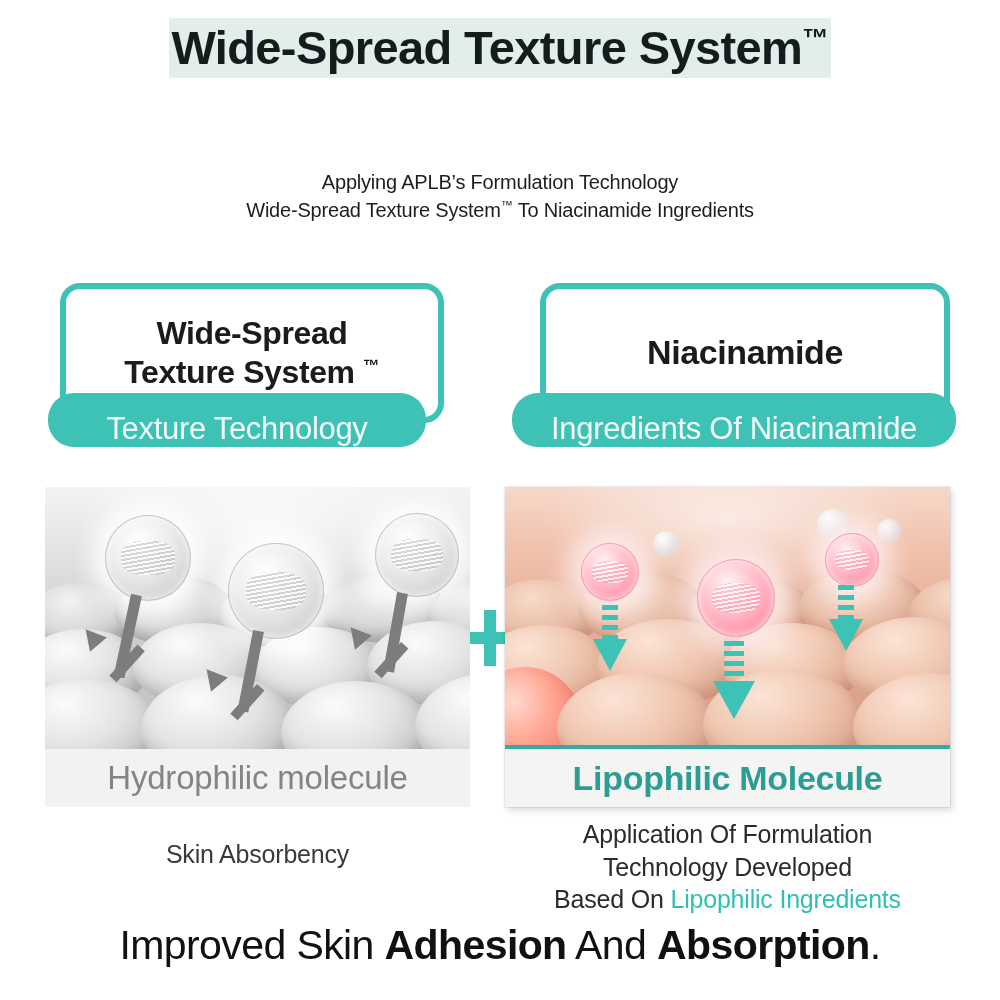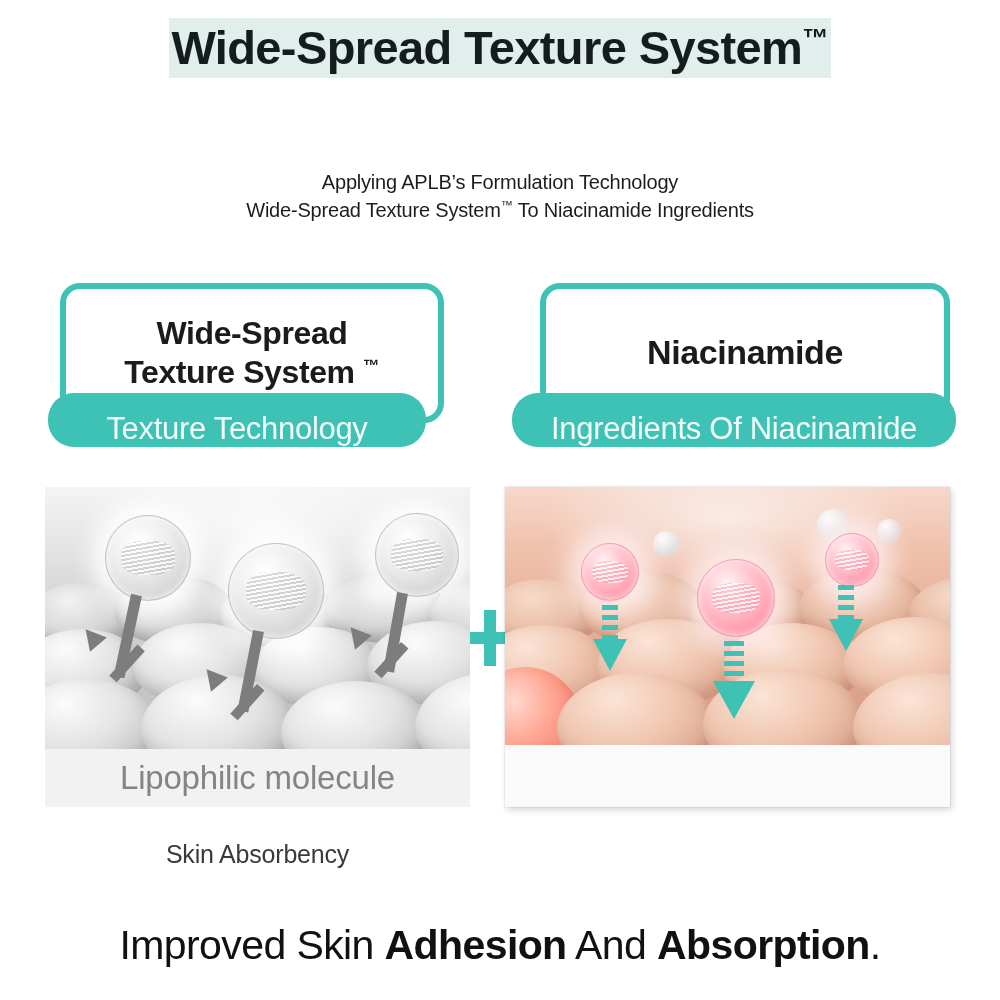--- a/index.html
+++ b/index.html
@@ -261,21 +261,21 @@
       <div class="gray-arrow" style="left:208px;top:144px;width:11px;height:82px;transform:rotate(11deg);transform-origin:top center;"></div>
       <div class="gray-arrow" style="left:184px;top:190px;width:10px;height:40px;transform:rotate(42deg);transform-origin:bottom center;"></div>
       <div class="gray-head" style="left:157px;top:180px;border-width:0 11px 20px 11px;border-color:transparent transparent #7d7d7d transparent;transform:rotate(-40deg);"></div>
 
       <div class="gray-arrow" style="left:352px;top:106px;width:11px;height:80px;transform:rotate(10deg);transform-origin:top center;"></div>
       <div class="gray-arrow" style="left:328px;top:148px;width:10px;height:40px;transform:rotate(42deg);transform-origin:bottom center;"></div>
       <div class="gray-head" style="left:301px;top:138px;border-width:0 11px 20px 11px;border-color:transparent transparent #7d7d7d transparent;transform:rotate(-40deg);"></div>
     </div>
 
     <div class="caption cap-left">
-      <span>Lipophilic molecule</span>
+      <span>Hydrophilic molecule</span>
     </div>
   </div>
 
   <div class="panel panel-right">
     <div class="img-wrap">
       <div class="skin skin-pink"></div>
 
       <div class="cell p2" style="left:-20px;top:92px;width:116px;height:68px;"></div>
       <div class="cell p2" style="left:74px;top:84px;width:126px;height:72px;"></div>
       <div class="cell p2" style="left:184px;top:88px;width:124px;height:70px;"></div>
@@ -315,24 +315,32 @@
         <div class="tail" style="width:20px;height:44px;"></div>
         <div class="head" style="top:40px;border-width:38px 21px 0 21px;"></div>
       </div>
 
       <div class="arrow-down-teal" style="left:324px;top:98px;width:34px;height:68px;">
         <div class="tail" style="width:16px;height:38px;"></div>
         <div class="head" style="top:34px;border-width:32px 17px 0 17px;"></div>
       </div>
     </div>
 
+    <div class="caption cap-right">
+      <span>Lipophilic Molecule</span>
+    </div>
   </div>
 
   <div class="note-left">
     <span>Skin Absorbency</span>
   </div>
 
+  <div class="note-right">
+    <div>Application Of Formulation</div>
+    <div>Technology Developed</div>
+    <div><span>Based On </span><span class="teal-text">Lipophilic Ingredients</span></div>
+  </div>
 
   <div class="footer">
     <span>Improved Skin </span><b>Adhesion</b><span> And </span><b>Absorption</b><span>.</span>
   </div>
 
 </div>
 
 </body></html>

